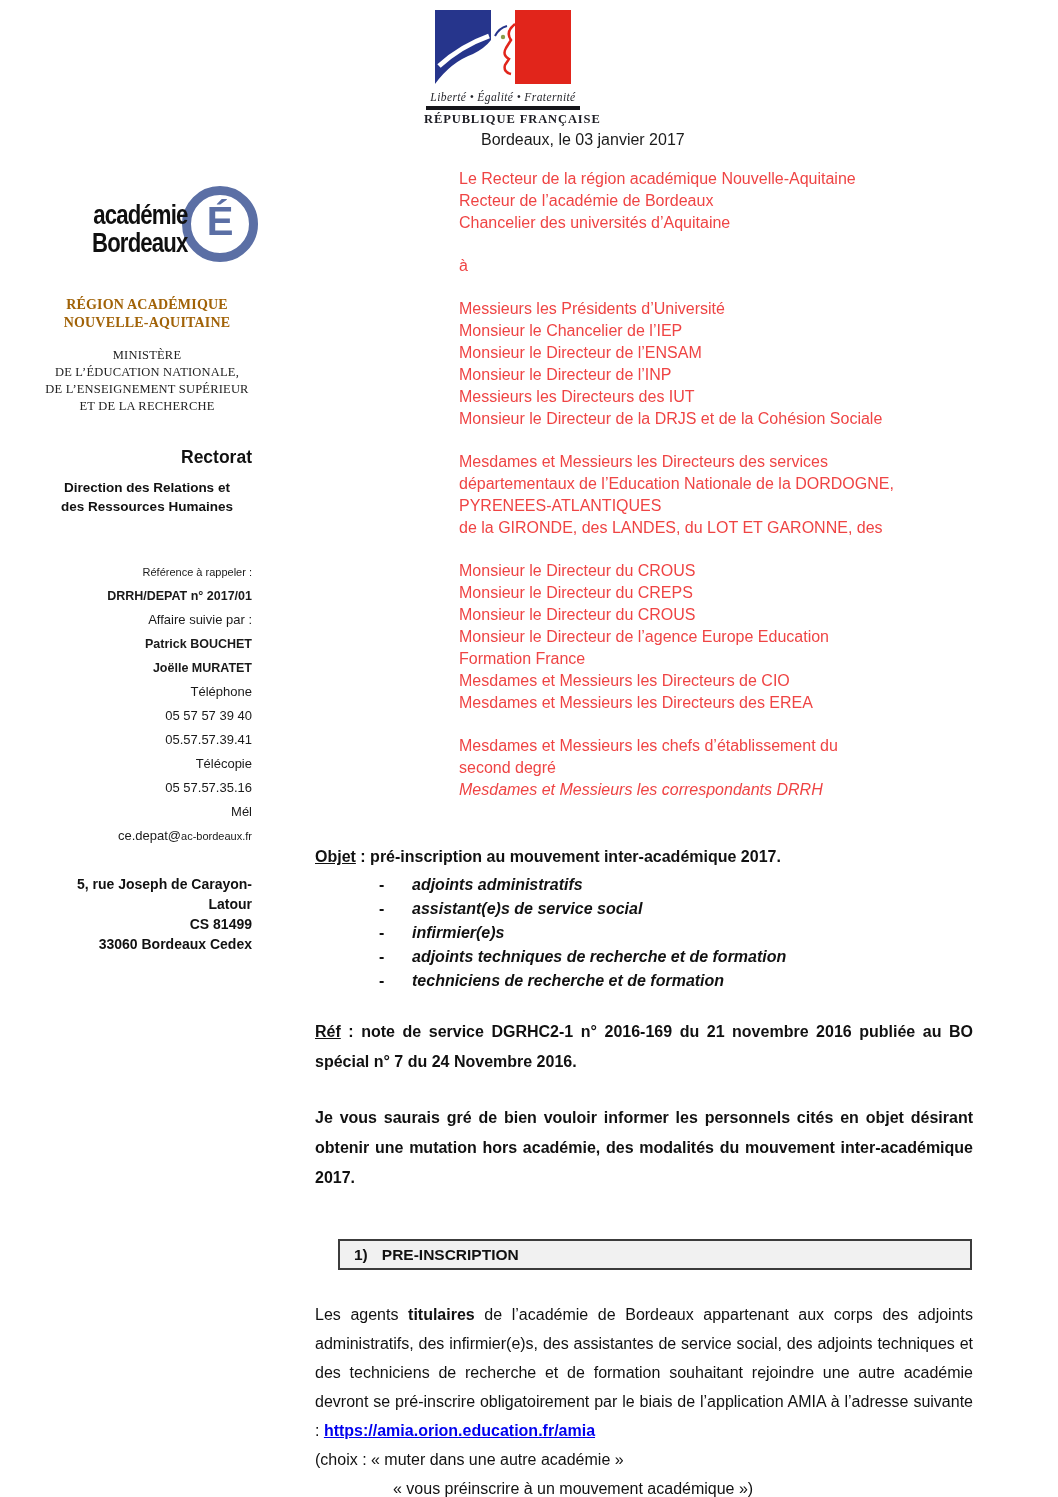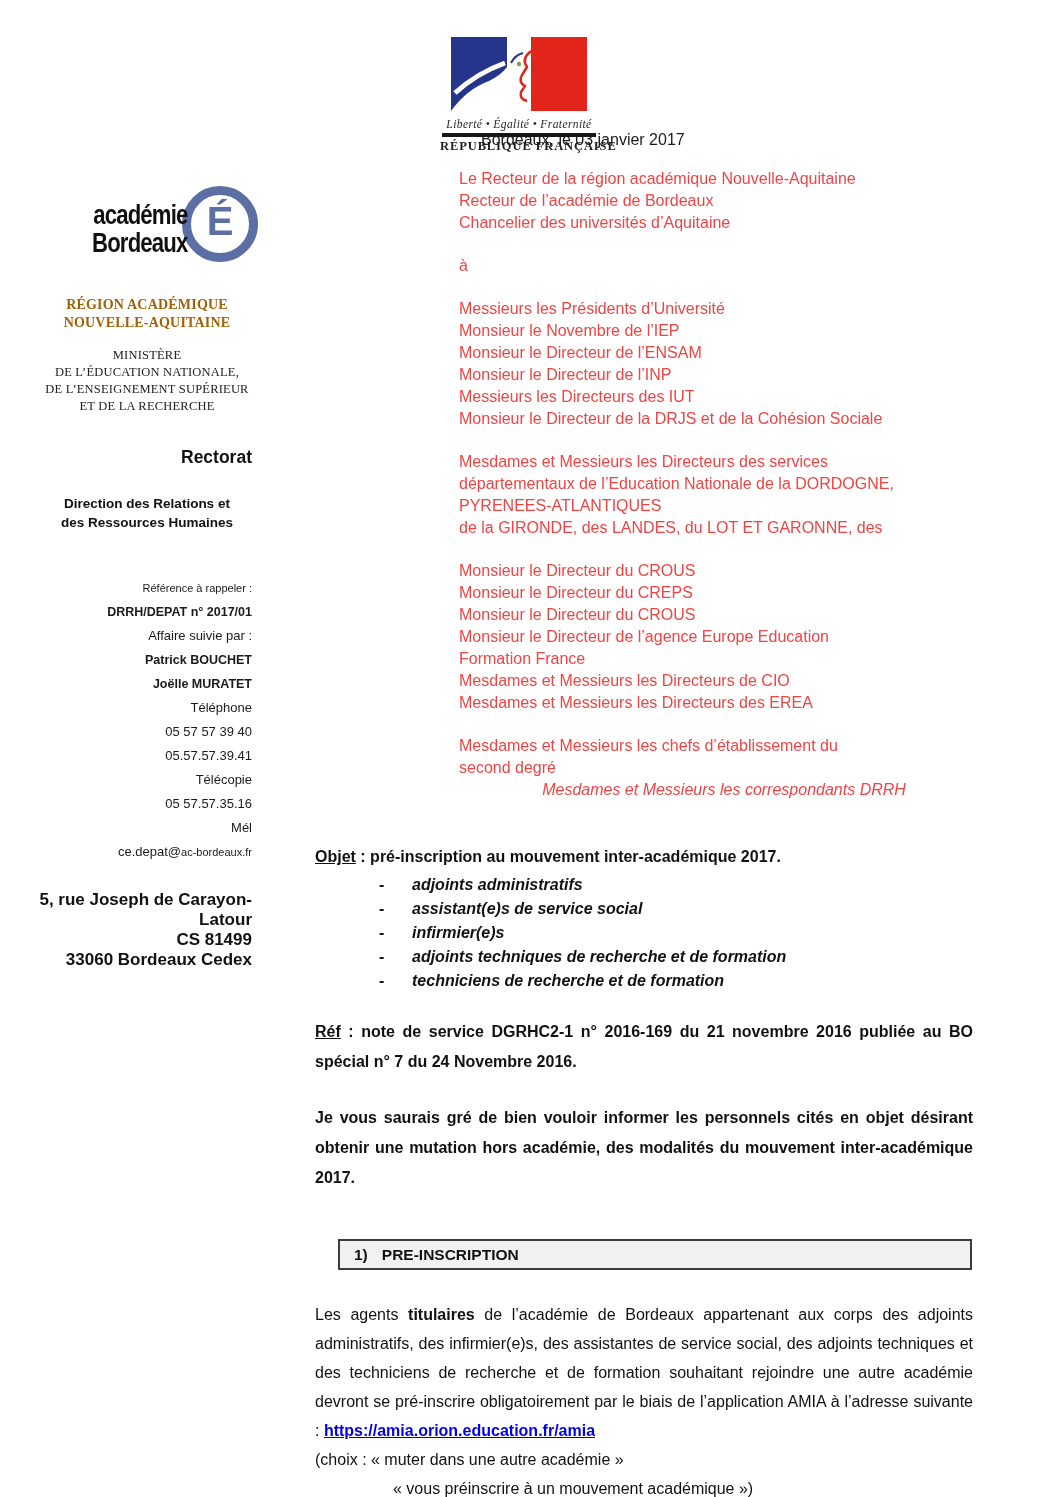--- a/index.html
+++ b/index.html
@@ -2,21 +2,21 @@
 <html><head>
 <meta charset="utf-8">
 <style>
   html,body { margin:0; padding:0; background:#ffffff; }
   .page {
     position:relative; width:1058px; height:1497px; background:#ffffff;
     font-family:"Liberation Sans", sans-serif; color:#141414; overflow:hidden;
   }
 
   
-  .gov-logo { position:absolute; left:424px; top:37px; width:158px; text-align:center;margin-left:16px; }
+  .gov-logo { position:absolute; left:424px; top:10px; width:158px; text-align:center; }
   .flag-svg { display:block; margin:0 auto; }
   .motto { font-family:"Liberation Serif", serif; font-style:italic; font-size:11.5px;
            letter-spacing:.4px; margin-top:3px; color:#26262c; white-space:nowrap; }
   .black-bar { height:4px; background:#15151a; margin:3px 2px 2px; }
   .republic { font-family:"Liberation Serif", serif; font-size:12.5px; letter-spacing:.9px;
               font-weight:600; color:#1d1d24; white-space:nowrap; }
 
   .date-line { position:absolute; left:481px; top:131px; font-size:16px; color:#1a1a1a; }
 
   
@@ -27,35 +27,35 @@
                color:#101010; margin-right:-6px; z-index:2; }
   .logo-circle { width:58px; height:58px; border:9px solid #5b6fa5; border-radius:50%;
                  display:flex; align-items:center; justify-content:center; flex:0 0 auto;
                  margin-top:-10px; }
   .logo-letter { color:#5b6fa5; font-weight:bold; font-size:40px; line-height:1; margin-top:-6px; }
   .region { margin-top:10px; text-align:center; font-family:"Liberation Serif", serif;
             font-weight:bold; font-size:14px; line-height:18px; color:#a16207; letter-spacing:.2px; }
   .ministry { margin-top:15px; text-align:center; font-family:"Liberation Serif", serif;
               font-size:12.5px; line-height:17px; color:#222; letter-spacing:.2px; }
   .service { margin-top:32px; text-align:right; padding-right:6px; font-size:17.5px; font-weight:bold; color:#111; }
-  .direction { margin-top:26px; text-align:center; font-weight:bold; font-size:13.5px; line-height:19px; color:#111; }
+  .direction { margin-top:10px; text-align:center; font-weight:bold; font-size:13.5px; line-height:19px; color:#111; }
   .contact { margin-top:44px; text-align:right; padding-right:6px; font-size:13px; line-height:24px; color:#1a1a1a; }
   .contact .small { font-size:11px; }
   .contact .bold { font-weight:bold; font-size:12.5px; }
   .contact .mailuser { font-size:13px; }
   .contact .maildomain { font-size:11px; }
   .address { margin-top:26px; text-align:right; padding-right:6px; font-weight:bold;
-             font-size:17px; line-height:20px; color:#111; }
+             font-size:14px; line-height:20px; color:#111; }
 
   
   .main-col { position:absolute; left:459px; top:168px; width:530px; font-size:16px;
               line-height:22px; color:#ef4444; }
   .grp { margin-bottom:21px; }
   .grp div { white-space:nowrap; }
-  .italic-line { font-style:italic;text-align:center; }
+  .italic-line { font-style:italic; }
 
   
   .body-col { position:absolute; left:315px; top:846px; width:658px; font-size:16px; color:#111; }
   .objet-line { font-weight:bold; line-height:22px; }
   .u { text-decoration:underline; }
   .objet-list { margin-top:5px; }
   .objet-item { display:flex; font-weight:bold; font-style:italic; line-height:24px; }
   .objet-item .dash { margin-left:64px; width:33px; font-style:normal; }
   .ref-para { margin-top:24px; font-weight:bold; text-align:justify; line-height:30px; }
   .para1 { margin-top:26px; font-weight:bold; text-align:justify; line-height:30px; }
@@ -151,21 +151,21 @@
     <div class="grp">
       <div>Le Recteur de la région académique Nouvelle-Aquitaine</div>
       <div>Recteur de l’académie de Bordeaux</div>
       <div>Chancelier des universités d’Aquitaine</div>
     </div>
     <div class="grp">
       <div>à</div>
     </div>
     <div class="grp">
       <div>Messieurs les Présidents d’Université</div>
-      <div>Monsieur le Novembre de l’IEP</div>
+      <div>Monsieur le Chancelier de l’IEP</div>
       <div>Monsieur le Directeur de l’ENSAM</div>
       <div>Monsieur le Directeur de l’INP</div>
       <div>Messieurs les Directeurs des IUT</div>
       <div>Monsieur le Directeur de la DRJS et de la Cohésion Sociale</div>
     </div>
     <div class="grp">
       <div>Mesdames et Messieurs  les Directeurs des services</div>
       <div>départementaux de l’Education Nationale de la DORDOGNE,</div>
       <div>PYRENEES-ATLANTIQUES</div>
       <div>de la GIRONDE, des LANDES, du LOT ET GARONNE, des</div>

